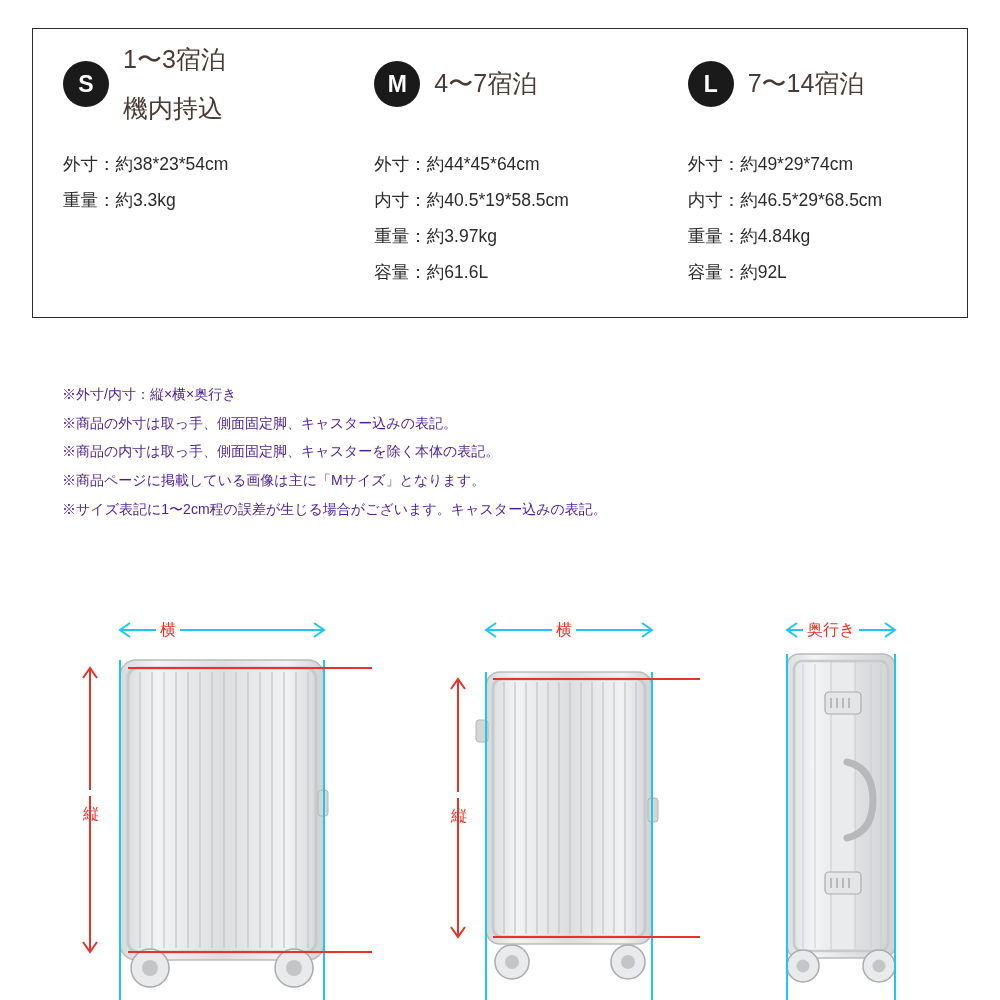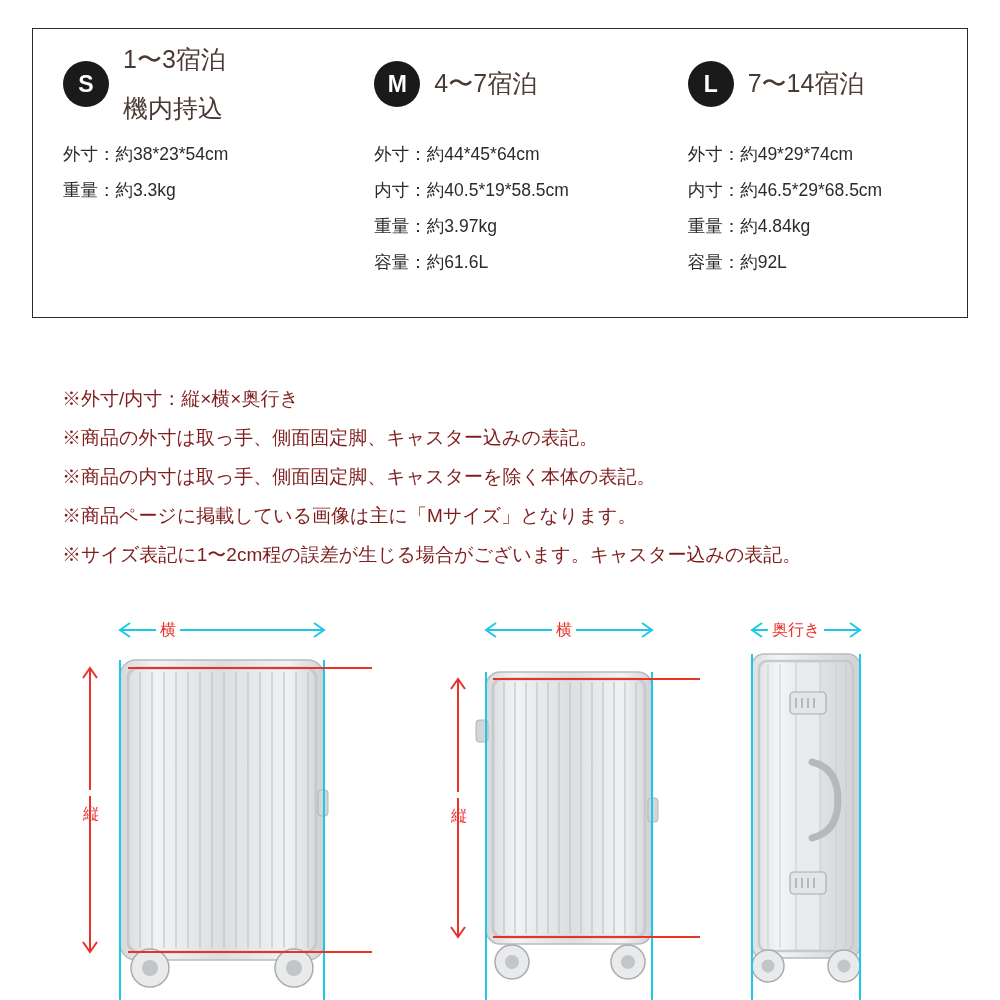--- a/index.html
+++ b/index.html
@@ -61,52 +61,52 @@
   }
   .nights {
     margin-left: 14px;
     font-size: 25px;
     color: #4a3a33;
     line-height: 1.18;
   }
   .nights .line2 { display: block; margin-top: 20px; }
 
   .spec-list {
-    margin-top: 22px;
+    margin-top: 32px;
     font-size: 17.5px;
     color: #2b2b2b;
     line-height: 2.05;
   }
   .spec-line { white-space: nowrap; }
 
   
   .notes {
     position: absolute;
     left: 62px;
     top: 380px;
-    font-size: 19px;
+    font-size: 14px;
     line-height: 2.05;
-    color: #7f1d1d;
+    color: #4c1d95;
   }
 
   
   .diagrams {
     position: absolute;
     left: 0;
     top: 612px;
     width: 1000px;
     height: 388px;
   }
   .diagram {
     position: absolute;
     top: 0;
   }
   .d1 { left: 72px; width: 272px; }
   .d2 { left: 440px; width: 232px; }
-  .d3 { left: 734px; width: 160px; text-align: center; }
+  .d3 { left: 769px; width: 160px; text-align: center; }
 
   .dim-label {
     position: absolute;
     font-size: 16px;
     color: #e8332a;
     background: #ffffff;
     padding: 0 4px;
   }
   .dim-label.vert {
     writing-mode: vertical-rl;

